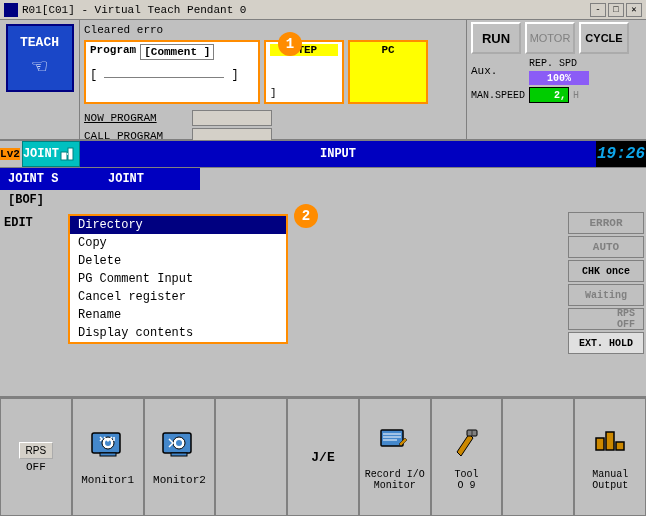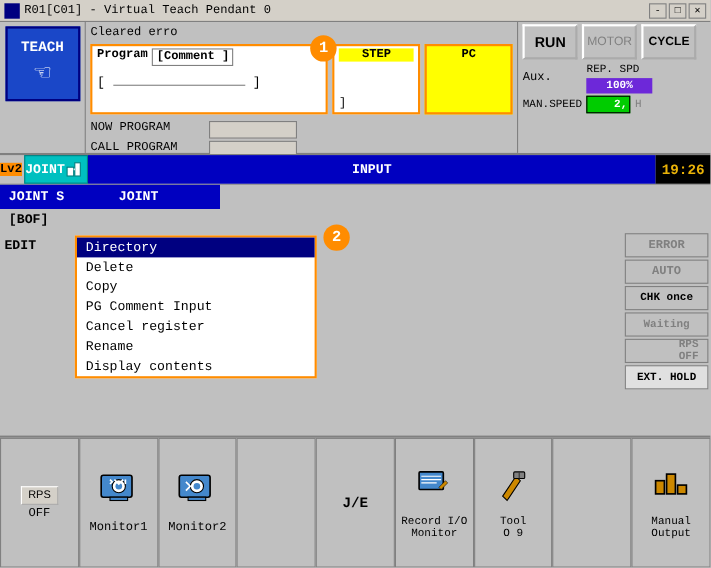--- a/index.html
+++ b/index.html
@@ -105,21 +105,21 @@
     .prog-row {
       display: flex;
       gap: 4px;
     }
     .prog-box {
       border: 2px solid #ff8c00;
       background: white;
       padding: 2px 4px;
     }
     .prog-box.program {
-      width: 216px;
+      width: 176px;
       min-height: 50px;
       display: flex;
       flex-direction: column;
     }
     .prog-box.step {
       width: 80px;
       min-height: 50px;
     }
     .prog-box.pc {
       width: 80px;
@@ -151,22 +151,24 @@
       display: block;
     }
 
     
     .now-call-area {
       margin-top: 4px;
       font-size: 11px;
     }
     .now-call-row {
       display: flex;
+      align-items: center;
       gap: 8px;
       margin-bottom: 2px;
+      text-decoration: underline;
     }
     .now-call-label {
       width: 100px;
     }
     .now-call-input {
       width: 80px;
       height: 16px;
       background: #d4d0c8;
       border: 1px solid #808080;
     }
@@ -232,21 +234,21 @@
       gap: 4px;
       margin-top: 2px;
     }
     .rep-spd-label {
       font-size: 10px;
       white-space: nowrap;
     }
     .spd-bar {
       width: 60px;
       height: 14px;
-      background: #6d28d9;
+      background: #8b5cf6;
       display: flex;
       align-items: center;
       justify-content: center;
       color: white;
       font-size: 10px;
       font-weight: bold;
     }
     .man-speed-row {
       display: flex;
       align-items: center;
@@ -312,28 +314,29 @@
       font-size: 12px;
       text-align: center;
       height: 100%;
       display: flex;
       align-items: center;
       justify-content: center;
     }
     .time-display {
       width: 50px;
       background: black;
-      color: #eab308;
-      font-size: 13px;
+      color: #0ea5e9;
+      font-size: 16px;
       font-weight: bold;
       text-align: center;
       height: 100%;
       display: flex;
       align-items: center;
       justify-content: center;
+      font-style: italic;
     }
     .interp-label {
       background: #0000c0;
       color: white;
       font-weight: bold;
       font-size: 12px;
       padding: 0 8px;
       display: flex;
       align-items: center;
       width: 100px;
@@ -620,22 +623,22 @@
     <div class="left-edit">
       <div class="edit-row">
         <span class="edit-label">EDIT</span>
         <div style="position:relative;">
 
           <div class="badge badge-2" style="top:-10px; right:-30px; z-index:10;">
             <span>2</span>
           </div>
           <div class="dropdown-menu">
             <div class="dropdown-item selected">Directory</div>
+            <div class="dropdown-item">Copy</div>
             <div class="dropdown-item">Delete</div>
-            <div class="dropdown-item">Copy</div>
             <div class="dropdown-item">PG Comment Input</div>
             <div class="dropdown-item">Cancel register</div>
             <div class="dropdown-item">Rename</div>
             <div class="dropdown-item">Display contents</div>
           </div>
         </div>
       </div>
     </div>
 
     <div class="status-panel">

